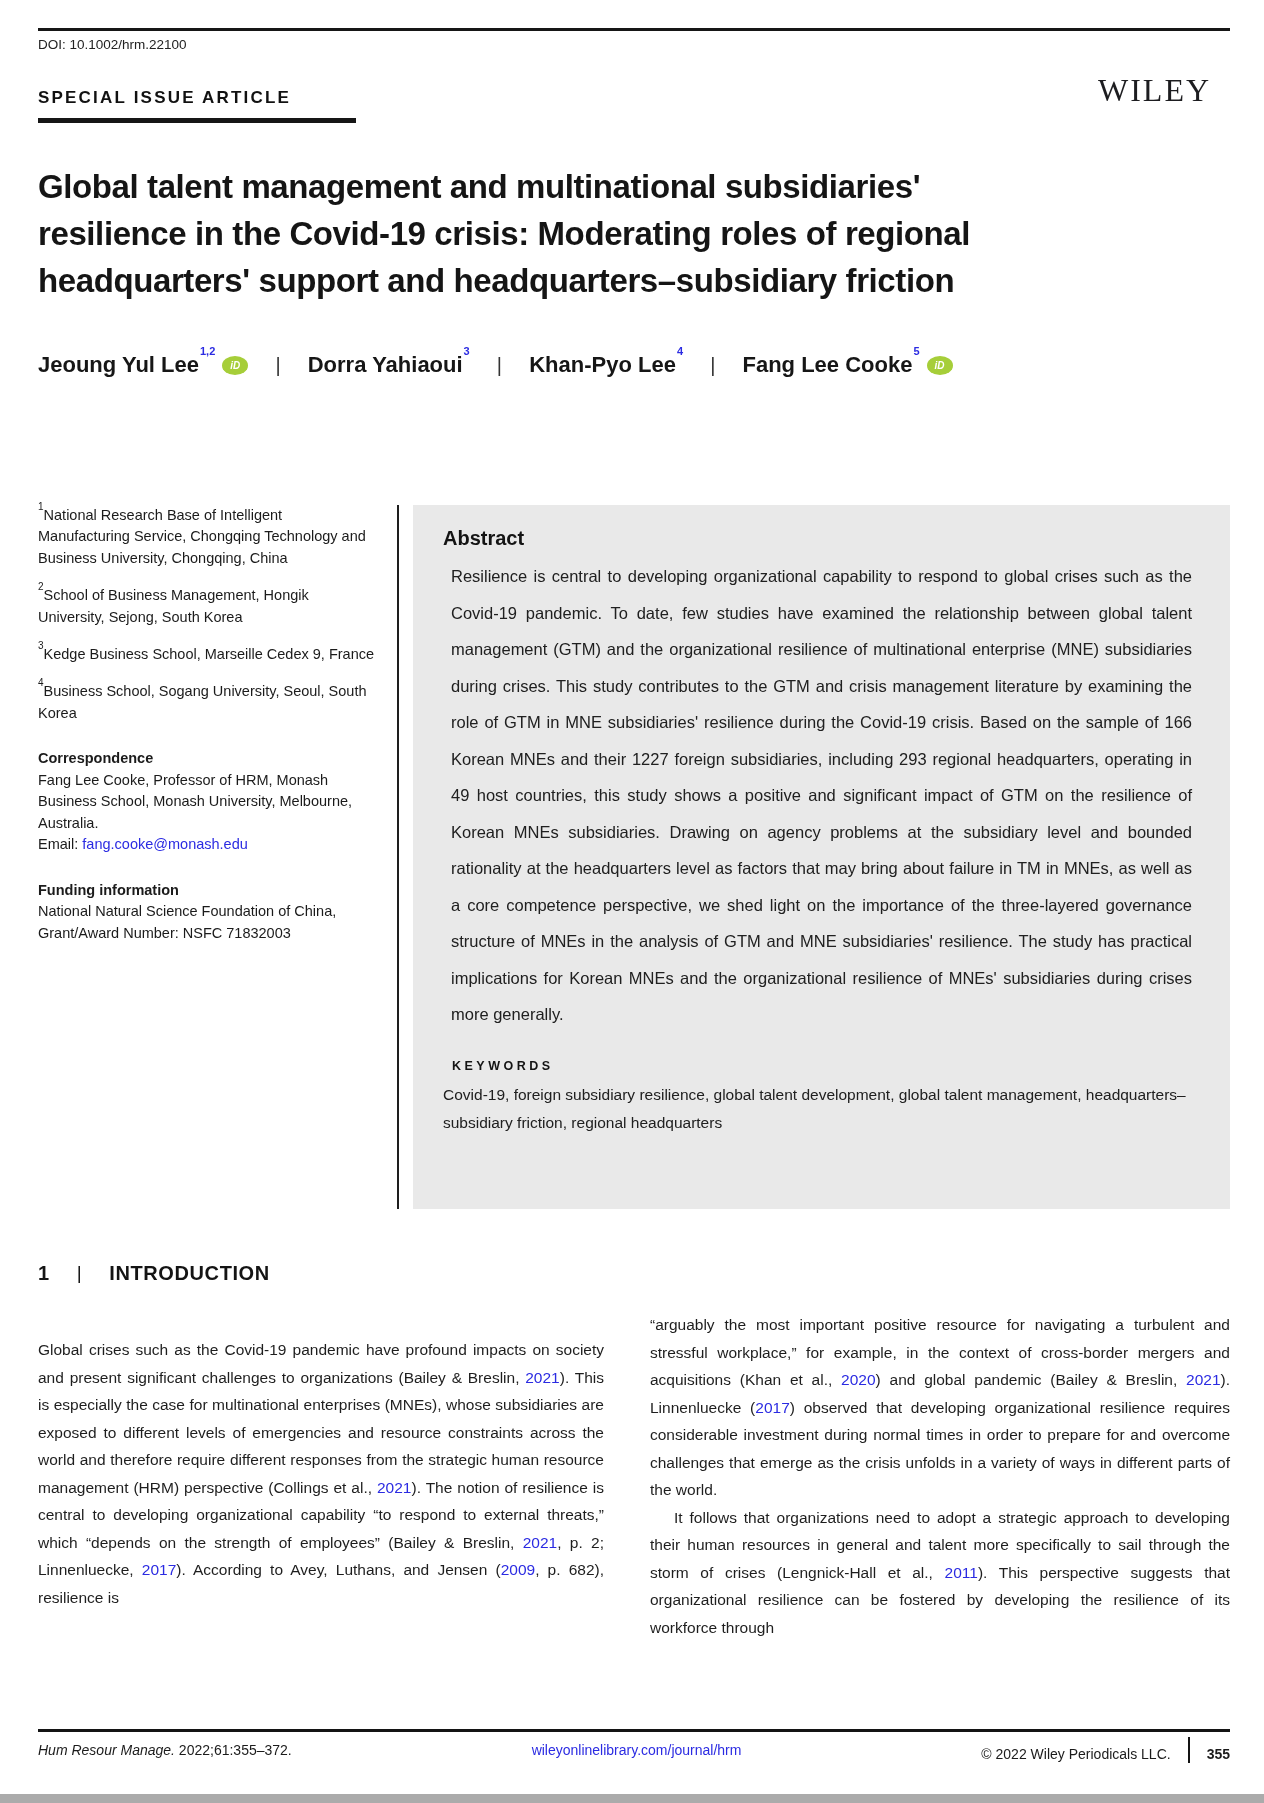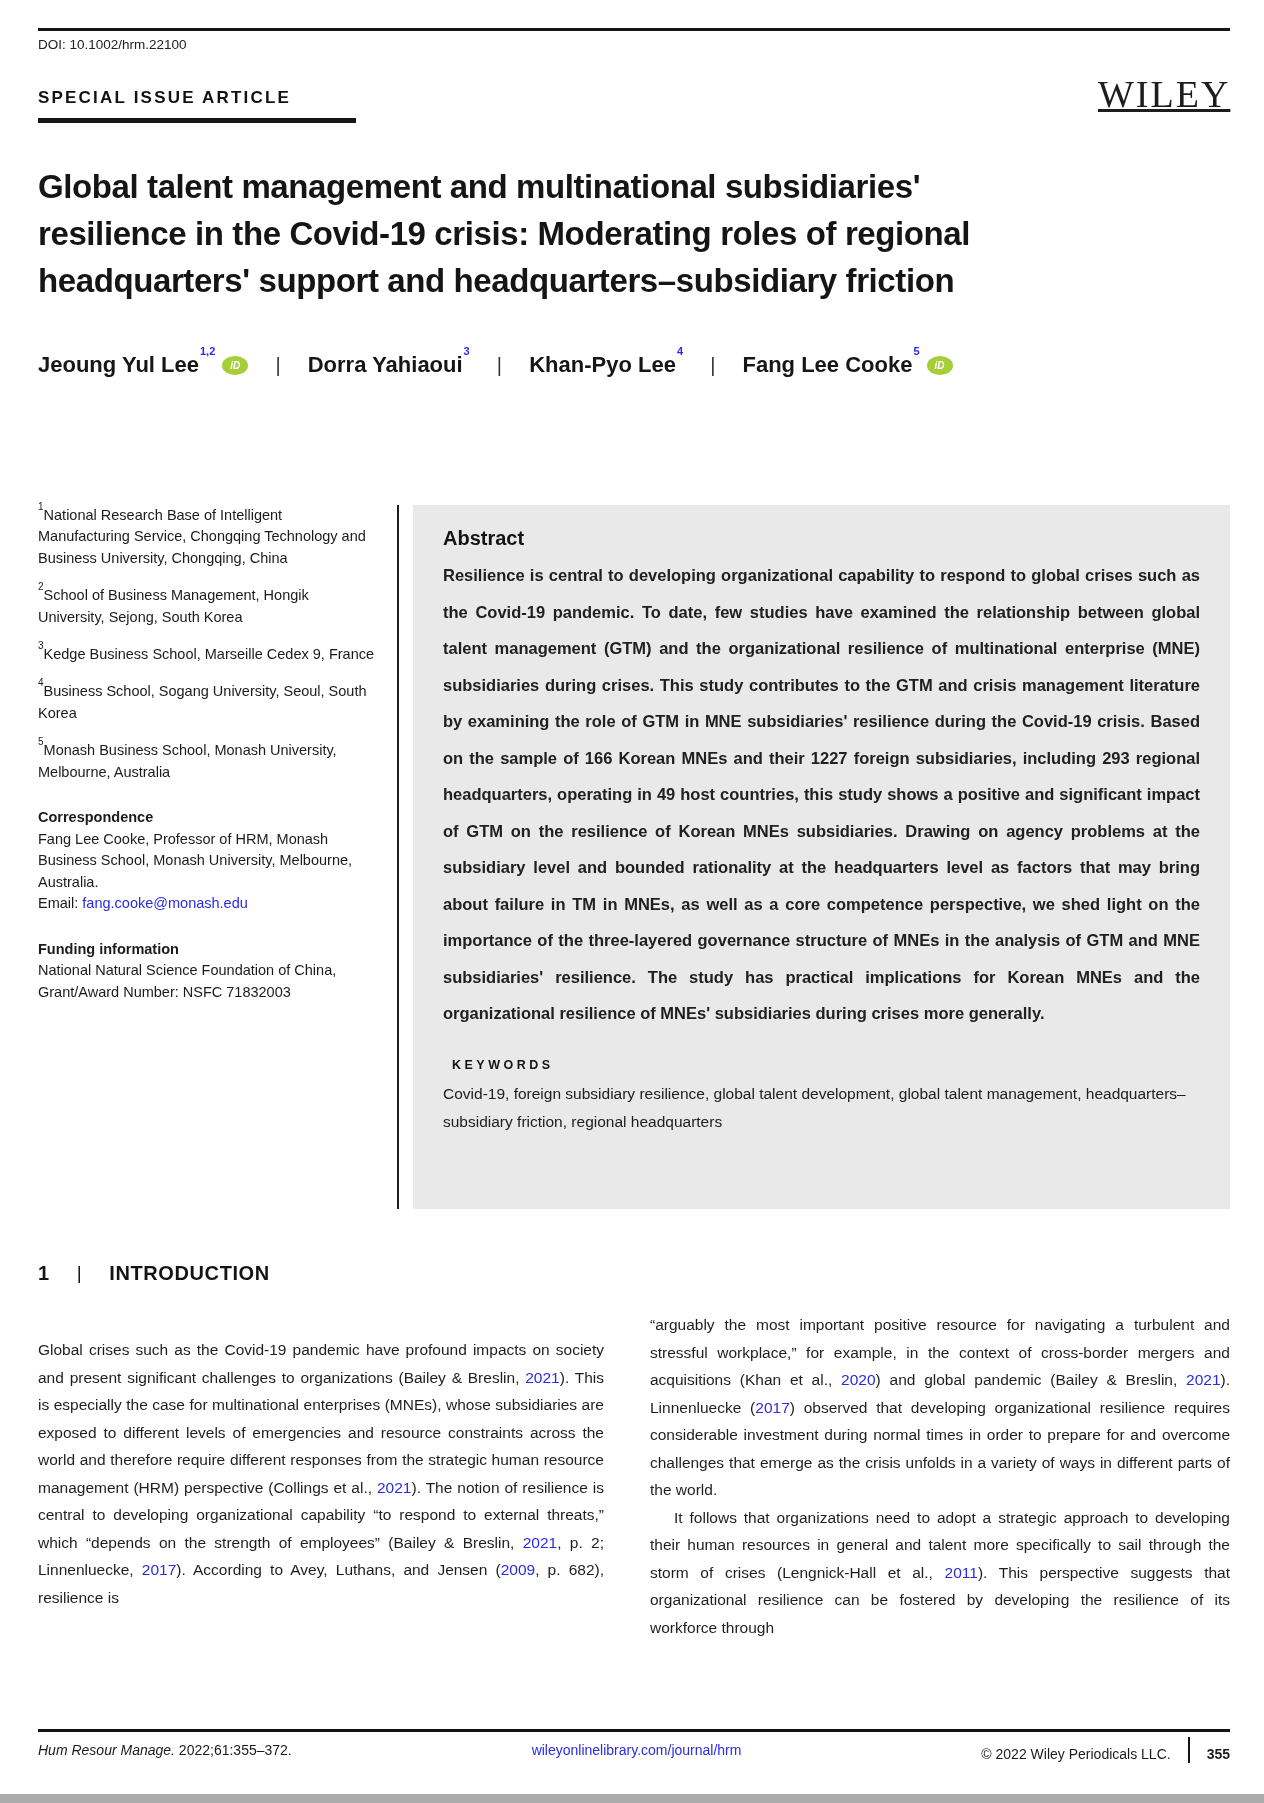--- a/index.html
+++ b/index.html
@@ -3,21 +3,21 @@
 <meta charset="utf-8">
 <style>
   html,body{margin:0;padding:0;background:#ffffff;}
   body{width:1264px;height:1803px;position:relative;font-family:"Liberation Sans",sans-serif;color:#1c1c1c;}
   .page{position:absolute;inset:0;overflow:hidden;background:#fff;}
 
   .top-rule{position:absolute;left:38px;top:28px;width:1192px;height:3px;background:#161616;}
   .doi{position:absolute;left:38px;top:37px;font-size:13.5px;color:#222;}
   .article-type{position:absolute;left:38px;top:88px;font-size:17px;font-weight:700;letter-spacing:2.2px;color:#111;}
   .type-underline{position:absolute;left:38px;top:118px;width:318px;height:5px;background:#161616;}
-  .wiley{position:absolute;left:1098px;top:72px;font-family:"Liberation Serif",serif;font-size:38px;letter-spacing:2px;color:#1d1d20;text-decoration:underline;}
+  .wiley{position:absolute;left:1098px;top:72px;font-family:"Liberation Serif",serif;font-size:32px;letter-spacing:2px;color:#1d1d20;}
 
   .title{position:absolute;left:38px;top:163px;width:1140px;margin:0;font-size:33px;line-height:47px;font-weight:700;letter-spacing:-0.4px;color:#151515;}
   .title .tl{display:block;}
 
   .authors{position:absolute;left:38px;top:352px;width:1190px;font-size:22px;font-weight:700;color:#161616;white-space:nowrap;}
   .asup{color:#2b2be2;font-size:11px;font-weight:700;position:relative;top:-9px;margin-left:1px;margin-top:16px;}
   .orcid{display:inline-block;width:26px;height:19px;border-radius:50%;background:#a6ce39;color:#fff;
          font-size:10px;font-weight:700;font-style:italic;text-align:center;line-height:19px;margin-left:7px;
          position:relative;top:-3px;letter-spacing:0;}
   .sep{font-weight:400;color:#333;margin:0 21px;font-size:20px;}
@@ -25,21 +25,21 @@
   .sidebar{position:absolute;left:38px;top:500px;width:336px;font-size:14.5px;line-height:21.5px;color:#1b1b1b;}
   .sidebar p{margin:0 0 11px 0;}
   .aff sup{font-size:10px;position:relative;top:-4px;}
   .side-head{font-weight:700;margin:24px 0 0 0 !important;}
   .link{color:#2b2be2;}
 
   .divider{position:absolute;left:397px;top:505px;width:2px;height:704px;background:#1e1e1e;}
 
   .abstract-box{position:absolute;left:413px;top:505px;width:817px;height:704px;background:#e9e9e9;box-sizing:border-box;padding:14px 30px 0 30px;}
   .abstract-head{font-size:20px;font-weight:700;margin:8px 0 7px 0;color:#141414;}
-  .abstract-body{font-size:16.5px;line-height:36.5px;text-align:justify;color:#202020;margin:0;font-weight:bold;}
+  .abstract-body{font-size:16.5px;line-height:36.5px;text-align:justify;color:#202020;margin:8px;}
   .kw-head{font-size:12.5px;font-weight:700;letter-spacing:3.5px;margin:26px 0 8px 0;color:#141414;padding-left:9px;}
   .kw-text{font-size:15.5px;line-height:28px;color:#202020;margin:0;}
 
   .intro-head{position:absolute;left:38px;top:1262px;font-size:20px;font-weight:700;letter-spacing:0.6px;color:#141414;}
   .intro-head .hsep{font-weight:400;margin:0 27px;font-size:19px;position:relative;top:-1px;}
 
   .bodytext{font-size:15.5px;line-height:27.5px;text-align:justify;color:#1e1e1e;}
   .bodytext p{margin:0;}
   .col-left{position:absolute;left:38px;top:1336px;width:566px;}
   .col-right{position:absolute;left:650px;top:1311px;width:580px;}
@@ -80,21 +80,20 @@
     <span>Khan-Pyo Lee</span><sup class="asup">4</sup>
     <span class="sep">|</span>
     <span>Fang Lee Cooke</span><sup class="asup">5</sup><span class="orcid">iD</span>
   </div>
 
   <div class="sidebar">
     <p class="aff"><sup>1</sup><span>National Research Base of Intelligent Manufacturing Service, Chongqing Technology and Business University, Chongqing, China</span></p>
     <p class="aff"><sup>2</sup><span>School of Business Management, Hongik University, Sejong, South Korea</span></p>
     <p class="aff"><sup>3</sup><span>Kedge Business School, Marseille Cedex 9, France</span></p>
     <p class="aff"><sup>4</sup><span>Business School, Sogang University, Seoul, South Korea</span></p>
-    <p class="aff"><sup>5</sup><span>Monash Business School, Monash University, Melbourne, Australia</span></p>
 
     <p class="side-head">Correspondence</p>
     <p style="margin-bottom:0;"><span>Fang Lee Cooke, Professor of HRM, Monash Business School, Monash University, Melbourne, Australia.</span><br>
       <span>Email: </span><span class="link">fang.cooke@monash.edu</span></p>
 
     <p class="side-head">Funding information</p>
     <p>National Natural Science Foundation of China, Grant/Award Number: NSFC 71832003</p>
   </div>
 
   <div class="divider"></div>

